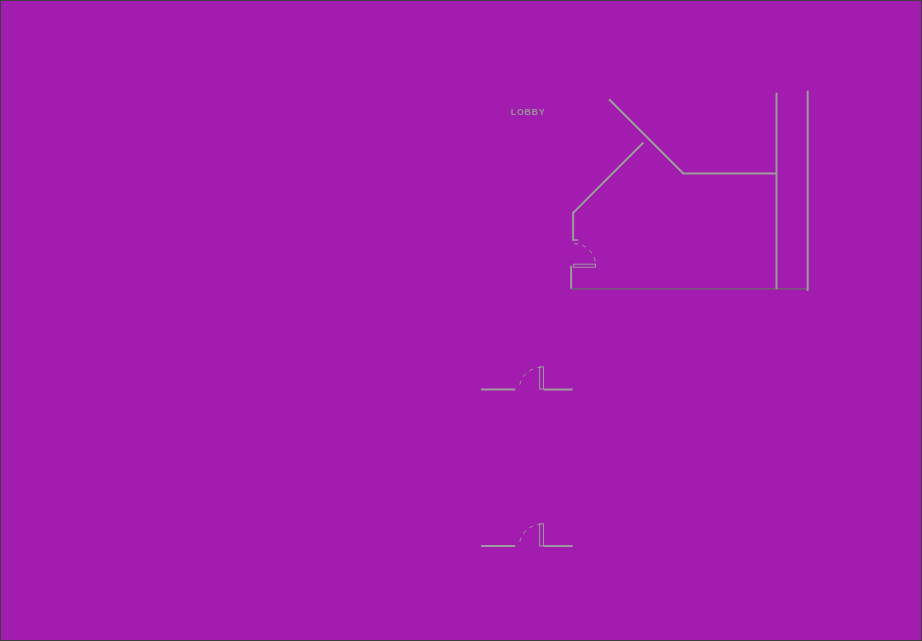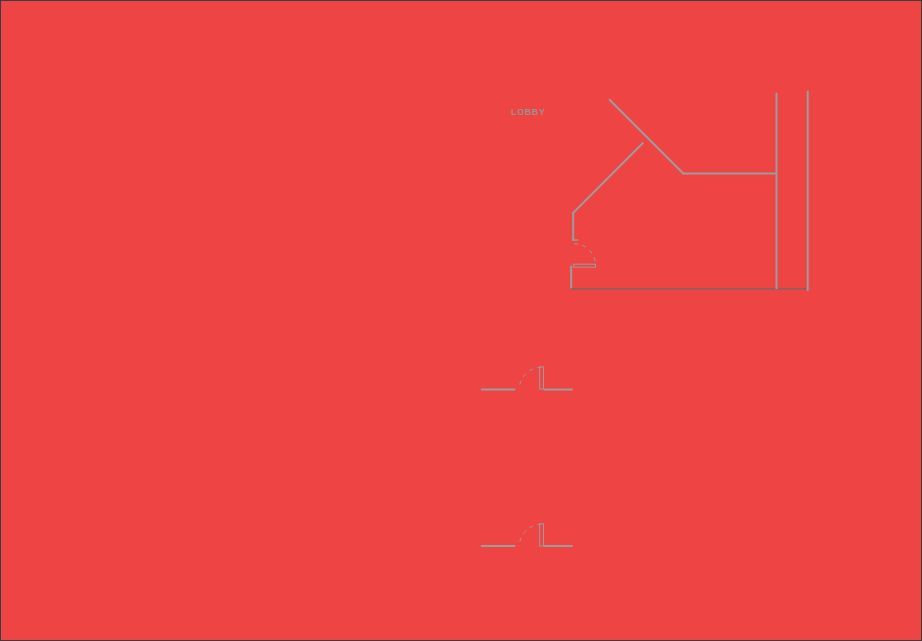--- a/index.html
+++ b/index.html
@@ -4,21 +4,21 @@
 <style>
   html, body {
     margin: 0;
     padding: 0;
     background: #000000;
   }
   .viewport {
     position: relative;
     width: 922px;
     height: 641px;
-    background: #ef4444;
+    background: #a21caf;
     border: 1px solid #3d3d3d;
     box-sizing: border-box;
     overflow: hidden;
   }
   svg {
     display: block;
     width: 100%;
     height: 100%;
   }
   .room-label {

